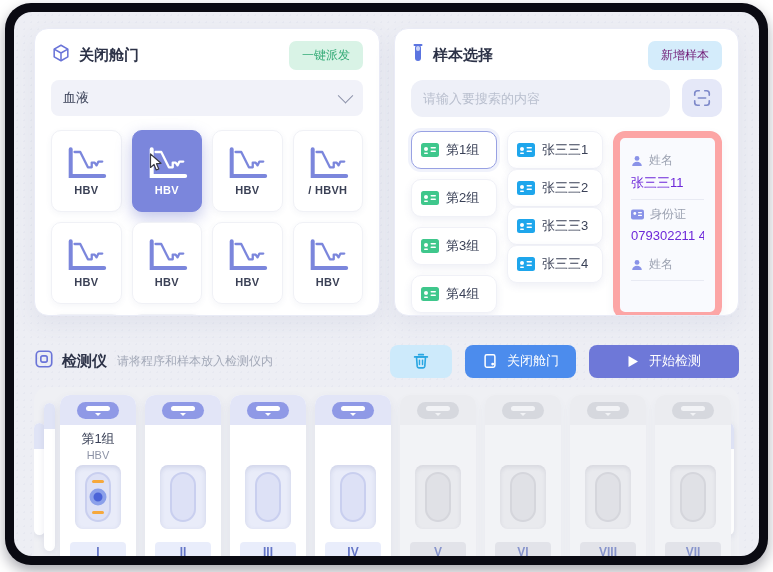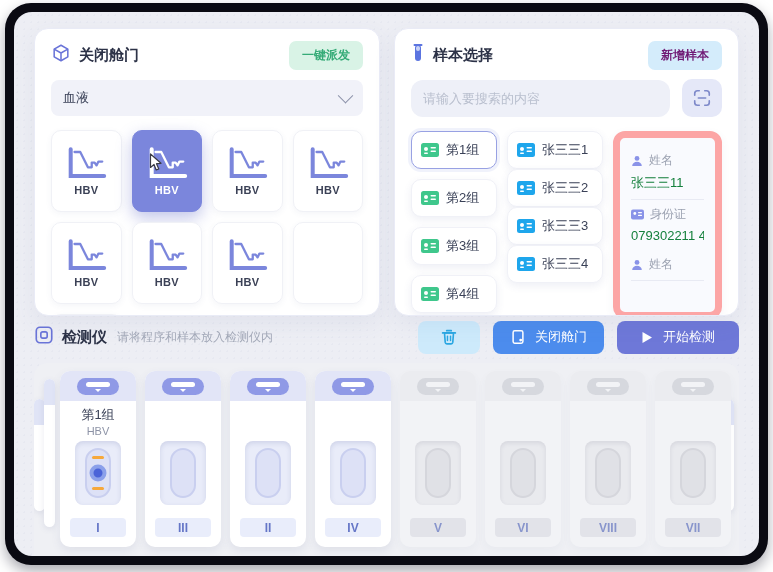--- a/index.html
+++ b/index.html
@@ -23,21 +23,21 @@
   .panel{
     background:#ffffff;border:1px solid #e9ebf6;border-radius:14px;
     box-shadow:0 8px 22px rgba(90,100,150,.08);
     padding:14px 16px 0;box-sizing:border-box;overflow:hidden;position:relative;
   }
   .panel--program{width:346px;flex:none;}
   .panel--sample{flex:1;}
   .panel-head{display:flex;align-items:center;gap:8px;height:24px;}
   .panel-title{font-size:15px;font-weight:bold;color:#2c3247;}
   .head-spacer{flex:1;}
-  .pill-btn{font-size:12px;font-weight:bold;padding:6px 13px;border-radius:7px;border:none;cursor:pointer;font-family:inherit;}
+  .pill-btn{font-size:12px;font-weight:normal;padding:6px 13px;border-radius:7px;border:none;cursor:pointer;font-family:inherit;}
   .pill-btn--green{background:#d9f3e6;color:#35ab77;}
   .pill-btn--blue{background:#d4ecfb;color:#701a75;}
 
   .select{margin-top:13px;height:36px;background:#f1f2f9;border-radius:8px;display:flex;align-items:center;padding:0 12px;font-size:13px;color:#3a4157;cursor:pointer;}
   .select .chev{margin-left:auto;width:10px;height:10px;border-right:1.6px solid #8d93ab;border-bottom:1.6px solid #8d93ab;transform:rotate(45deg) translate(-2px,-2px);}
 
   .cards{margin-top:14px;display:grid;grid-template-columns:repeat(4,1fr);gap:10px;}
   .pcard{
     height:82px;background:#fff;border:1px solid #f0f1f6;border-radius:10px;
     box-shadow:0 2px 6px rgba(70,80,140,.06);
@@ -65,30 +65,30 @@
   }
   .chip-item--selected{border-color:#98a1e3;box-shadow:0 0 0 3px rgba(150,160,230,.14);}
 
   .detail-card{
     flex:1;background:#f9fafe;border:7px solid #fca5a5;border-radius:12px;
     box-shadow:0 3px 10px rgba(70,80,140,.06);padding:8px 11px;box-sizing:border-box;min-height:188px;overflow:hidden;
   }
   .dfield{padding:6px 0 7px;}
   .dfield--divided{border-bottom:1px solid #e8eaf3;}
   .dfield-head{display:flex;gap:6px;align-items:center;font-size:12px;color:#9aa0b0;}
-  .dfield-value{margin-top:5px;font-size:13px;color:#15803d;white-space:nowrap;overflow:hidden;}
-
-  .detector{flex:1;display:flex;flex-direction:column;margin-top:4px;min-height:0;}
+  .dfield-value{margin-top:5px;font-size:13px;color:#6d28d9;white-space:nowrap;overflow:hidden;}
+
+  .detector{flex:1;display:flex;flex-direction:column;margin-top:28px;min-height:0;}
   .det-head{display:flex;align-items:center;gap:8px;height:34px;flex:none;}
   .det-title{font-size:15px;font-weight:bold;color:#2c3247;}
   .det-sub{font-size:12px;color:#a3a9b8;margin-left:2px;}
   .det-actions{margin-left:auto;display:flex;gap:13px;align-items:center;}
   .btn-trash{width:62px;height:33px;background:#cdeafb;border:none;border-radius:8px;display:flex;align-items:center;justify-content:center;cursor:pointer;}
   .btn-door{height:33px;padding:0 17px;background:#4c8ced;color:#fff;border:none;border-radius:8px;font-size:13px;display:flex;gap:9px;align-items:center;cursor:pointer;font-family:inherit;}
-  .btn-start{height:33px;padding:0 24px;background:#6e78d8;color:#fff;border:none;border-radius:8px;font-size:13px;display:flex;gap:10px;align-items:center;cursor:pointer;font-family:inherit;}
+  .btn-start{height:33px;padding:0 38px;background:#6e78d8;color:#fff;border:none;border-radius:8px;font-size:13px;display:flex;gap:10px;align-items:center;cursor:pointer;font-family:inherit;}
 
   .tray{margin-top:9px;flex:1;background:#eff0f4;border-radius:14px 14px 0 0;position:relative;overflow:hidden;min-height:0;}
   .slots{position:absolute;left:26px;top:8px;display:flex;gap:9px;}
   .slot{
     width:76px;height:176px;background:#fff;border-radius:10px;
     box-shadow:0 4px 10px rgba(80,90,140,.10);
     overflow:hidden;display:flex;flex-direction:column;align-items:center;flex:none;
   }
   .slot-head{width:100%;height:30px;background:#e2e5f7;display:flex;align-items:center;justify-content:center;flex:none;}
   .slot-pill{width:42px;height:17px;background:#8f99e6;border-radius:9px;position:relative;}
@@ -170,20 +170,27 @@
                   <path d="M1.5 1 L1.5 14.5 L5 11.5 L7.2 17 L9.8 16 L7.5 10.7 L12 10.3 Z" fill="#ffffff" stroke="#3a3a45" stroke-width="1.2" stroke-linejoin="round"></path>
                 </svg>
           </span>
         </div>
         <div class="pcard">
           <svg width="44" height="35" viewBox="0 0 46 36" fill="none">
                 <path d="M7 3 V31 H42" stroke="currentColor" stroke-width="4.2" stroke-linecap="round"></path>
                 <path d="M11 6 H17 L25 22 H29 V17 H32 L34 20 L36 16 H40" stroke="currentColor" stroke-width="2.4" stroke-linejoin="round" stroke-linecap="round"></path>
               </svg>
           <span class="pcard-label">HBV</span>
+        </div>
+        <div class="pcard">
+          <svg width="44" height="35" viewBox="0 0 46 36" fill="none">
+                <path d="M7 3 V31 H42" stroke="currentColor" stroke-width="4.2" stroke-linecap="round"></path>
+                <path d="M11 6 H17 L25 22 H29 V17 H32 L34 20 L36 16 H40" stroke="currentColor" stroke-width="2.4" stroke-linejoin="round" stroke-linecap="round"></path>
+              </svg>
+          <span class="pcard-label">/ HBVH</span>
         </div>
         <div class="pcard">
           <svg width="44" height="35" viewBox="0 0 46 36" fill="none">
                 <path d="M7 3 V31 H42" stroke="currentColor" stroke-width="4.2" stroke-linecap="round"></path>
                 <path d="M11 6 H17 L25 22 H29 V17 H32 L34 20 L36 16 H40" stroke="currentColor" stroke-width="2.4" stroke-linejoin="round" stroke-linecap="round"></path>
               </svg>
           <span class="pcard-label">HBV</span>
         </div>
         <div class="pcard">
           <svg width="44" height="35" viewBox="0 0 46 36" fill="none">
@@ -422,32 +429,32 @@
         </div>
 
         <div class="slot">
           <div class="slot-head">
                 <div class="slot-pill"></div>
               </div>
           <div class="slot-texts"></div>
           <div class="slot-bay">
                 <div class="slot-capsule"></div>
               </div>
+          <div class="slot-chip">II</div>
+        </div>
+
+        <div class="slot">
+          <div class="slot-head">
+                <div class="slot-pill"></div>
+              </div>
+          <div class="slot-texts"></div>
+          <div class="slot-bay">
+                <div class="slot-capsule"></div>
+              </div>
           <div class="slot-chip">III</div>
-        </div>
-
-        <div class="slot">
-          <div class="slot-head">
-                <div class="slot-pill"></div>
-              </div>
-          <div class="slot-texts"></div>
-          <div class="slot-bay">
-                <div class="slot-capsule"></div>
-              </div>
-          <div class="slot-chip">II</div>
         </div>
 
         <div class="slot">
           <div class="slot-head">
                 <div class="slot-pill"></div>
               </div>
           <div class="slot-texts"></div>
           <div class="slot-bay">
                 <div class="slot-capsule"></div>
               </div>

